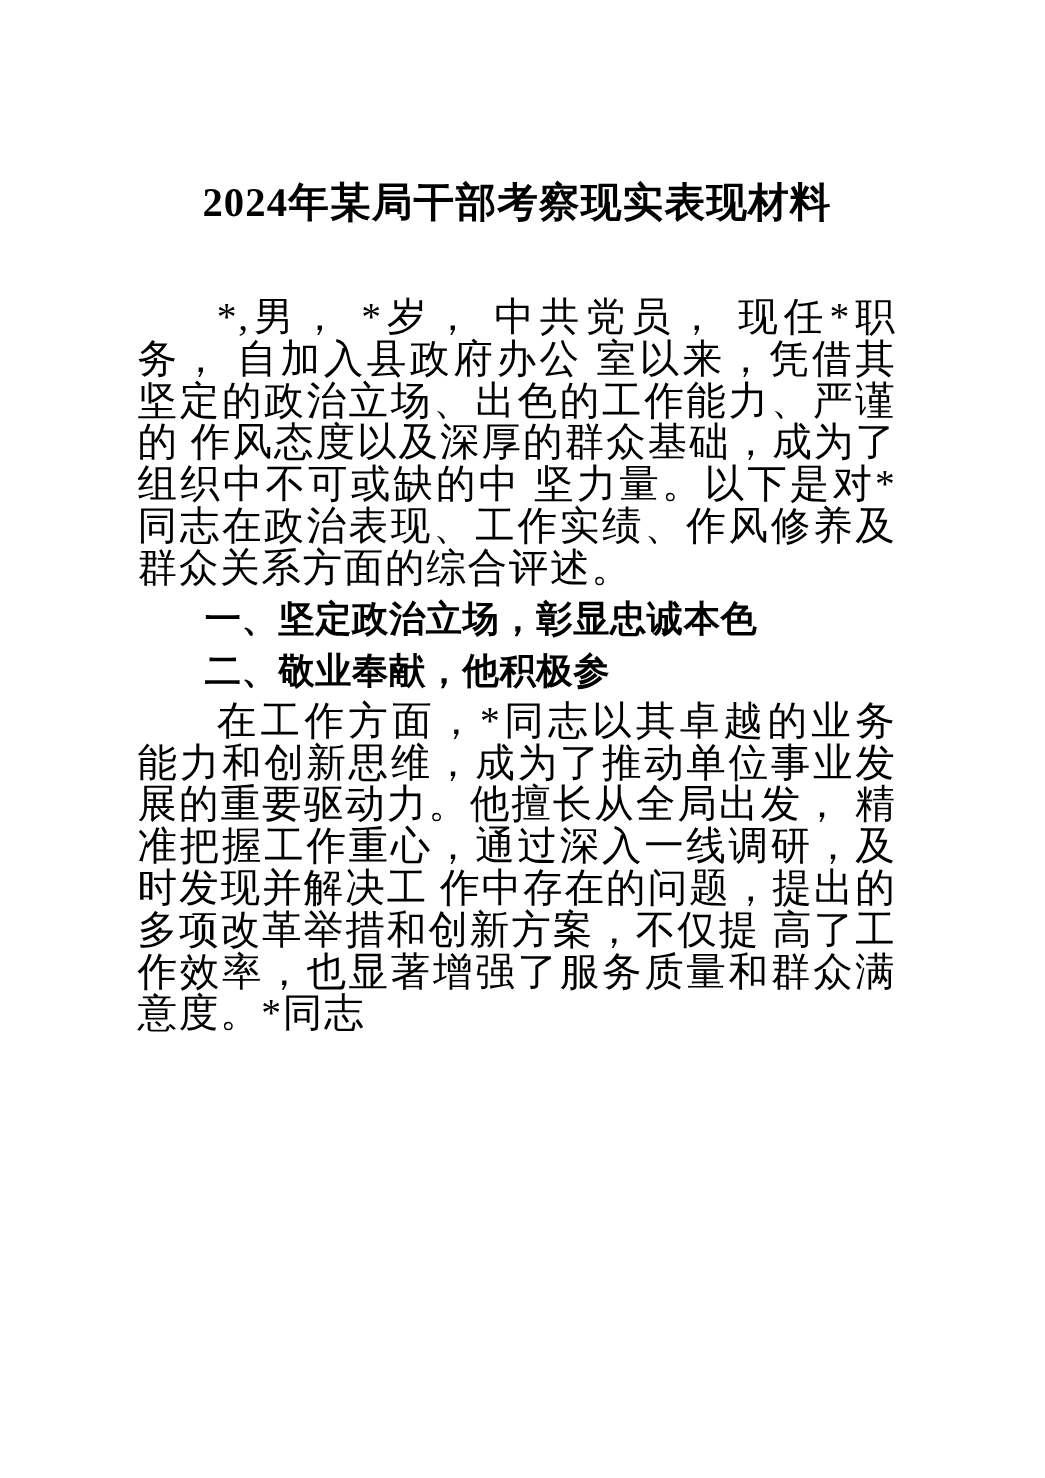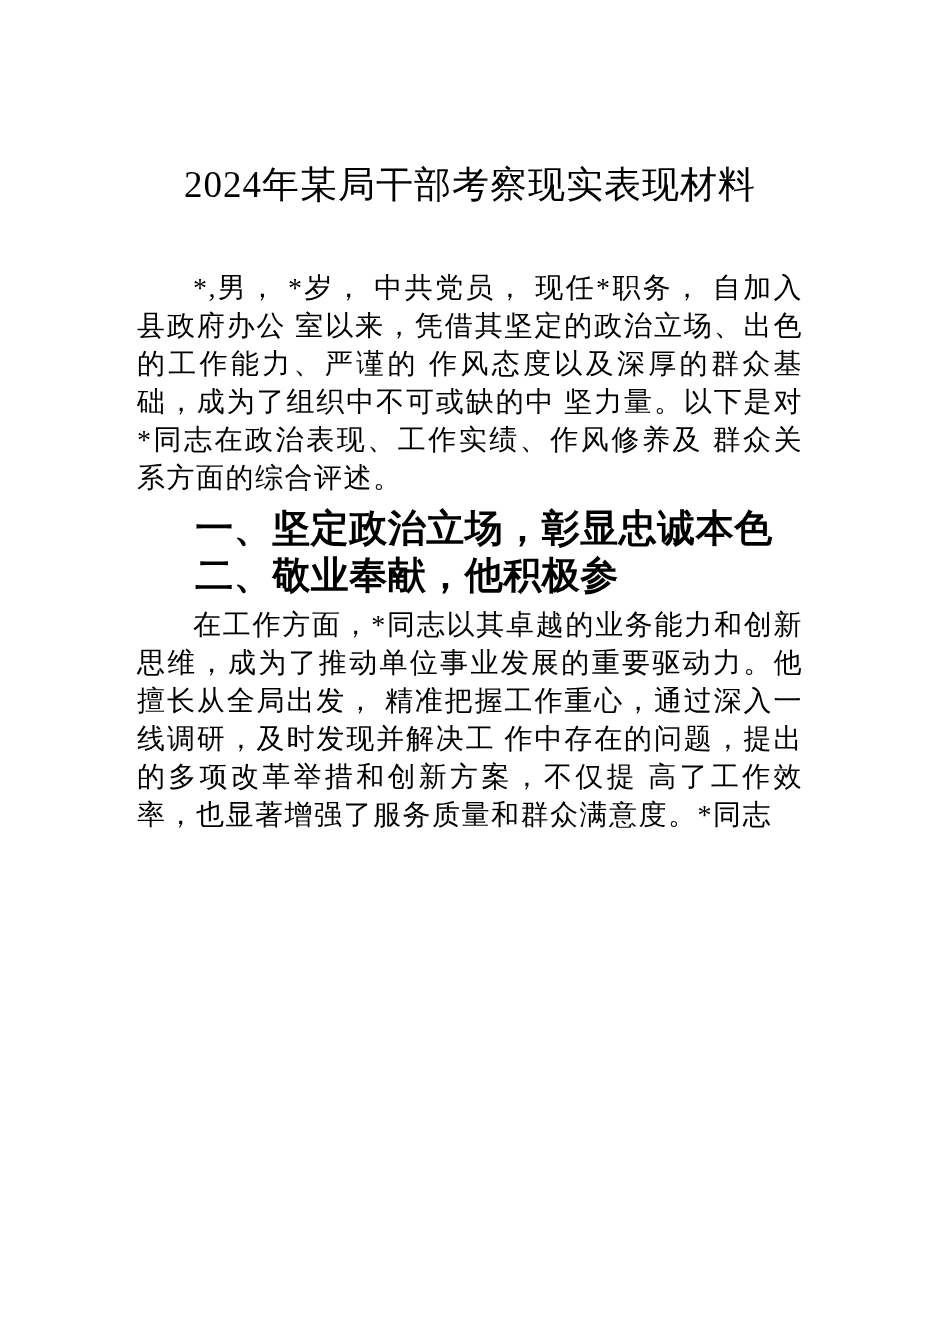--- a/index.html
+++ b/index.html
@@ -16,42 +16,42 @@
   }
   .page {
     box-sizing: border-box;
     width: 950px;
     height: 1344px;
     padding: 163px 135px 0 125px;
     background: #ffffff;
   }
   .doc-title {
     font-family: "Liberation Serif", serif;
-    font-weight: normal;
+    font-weight: bold;
     font-size: 37px;
     line-height: 44px;
     letter-spacing: 1px;
     text-align: center;
     margin: 0 0 62px 0;
     white-space: nowrap;
   }
   .doc-body p.body-para {
     font-family: "Liberation Serif", serif;
-    font-size: 28px;
+    font-size: 36px;
     line-height: 38px;
     letter-spacing: 1.5px;
     text-align: justify;
     text-justify: inter-character;
     text-indent: 2em;
-    margin: 12px;
+    margin: 0;
   }
   .doc-body h2.section-heading {
     font-family: "Liberation Sans", sans-serif;
     font-weight: bold;
-    font-size: 38px;
+    font-size: 33px;
     line-height: 38px;
     letter-spacing: 0.5px;
     text-indent: 1.85em;
     margin: 9px 0 7px 0;
     white-space: nowrap;
   }
 </style>
 </head>
 <body>
 

